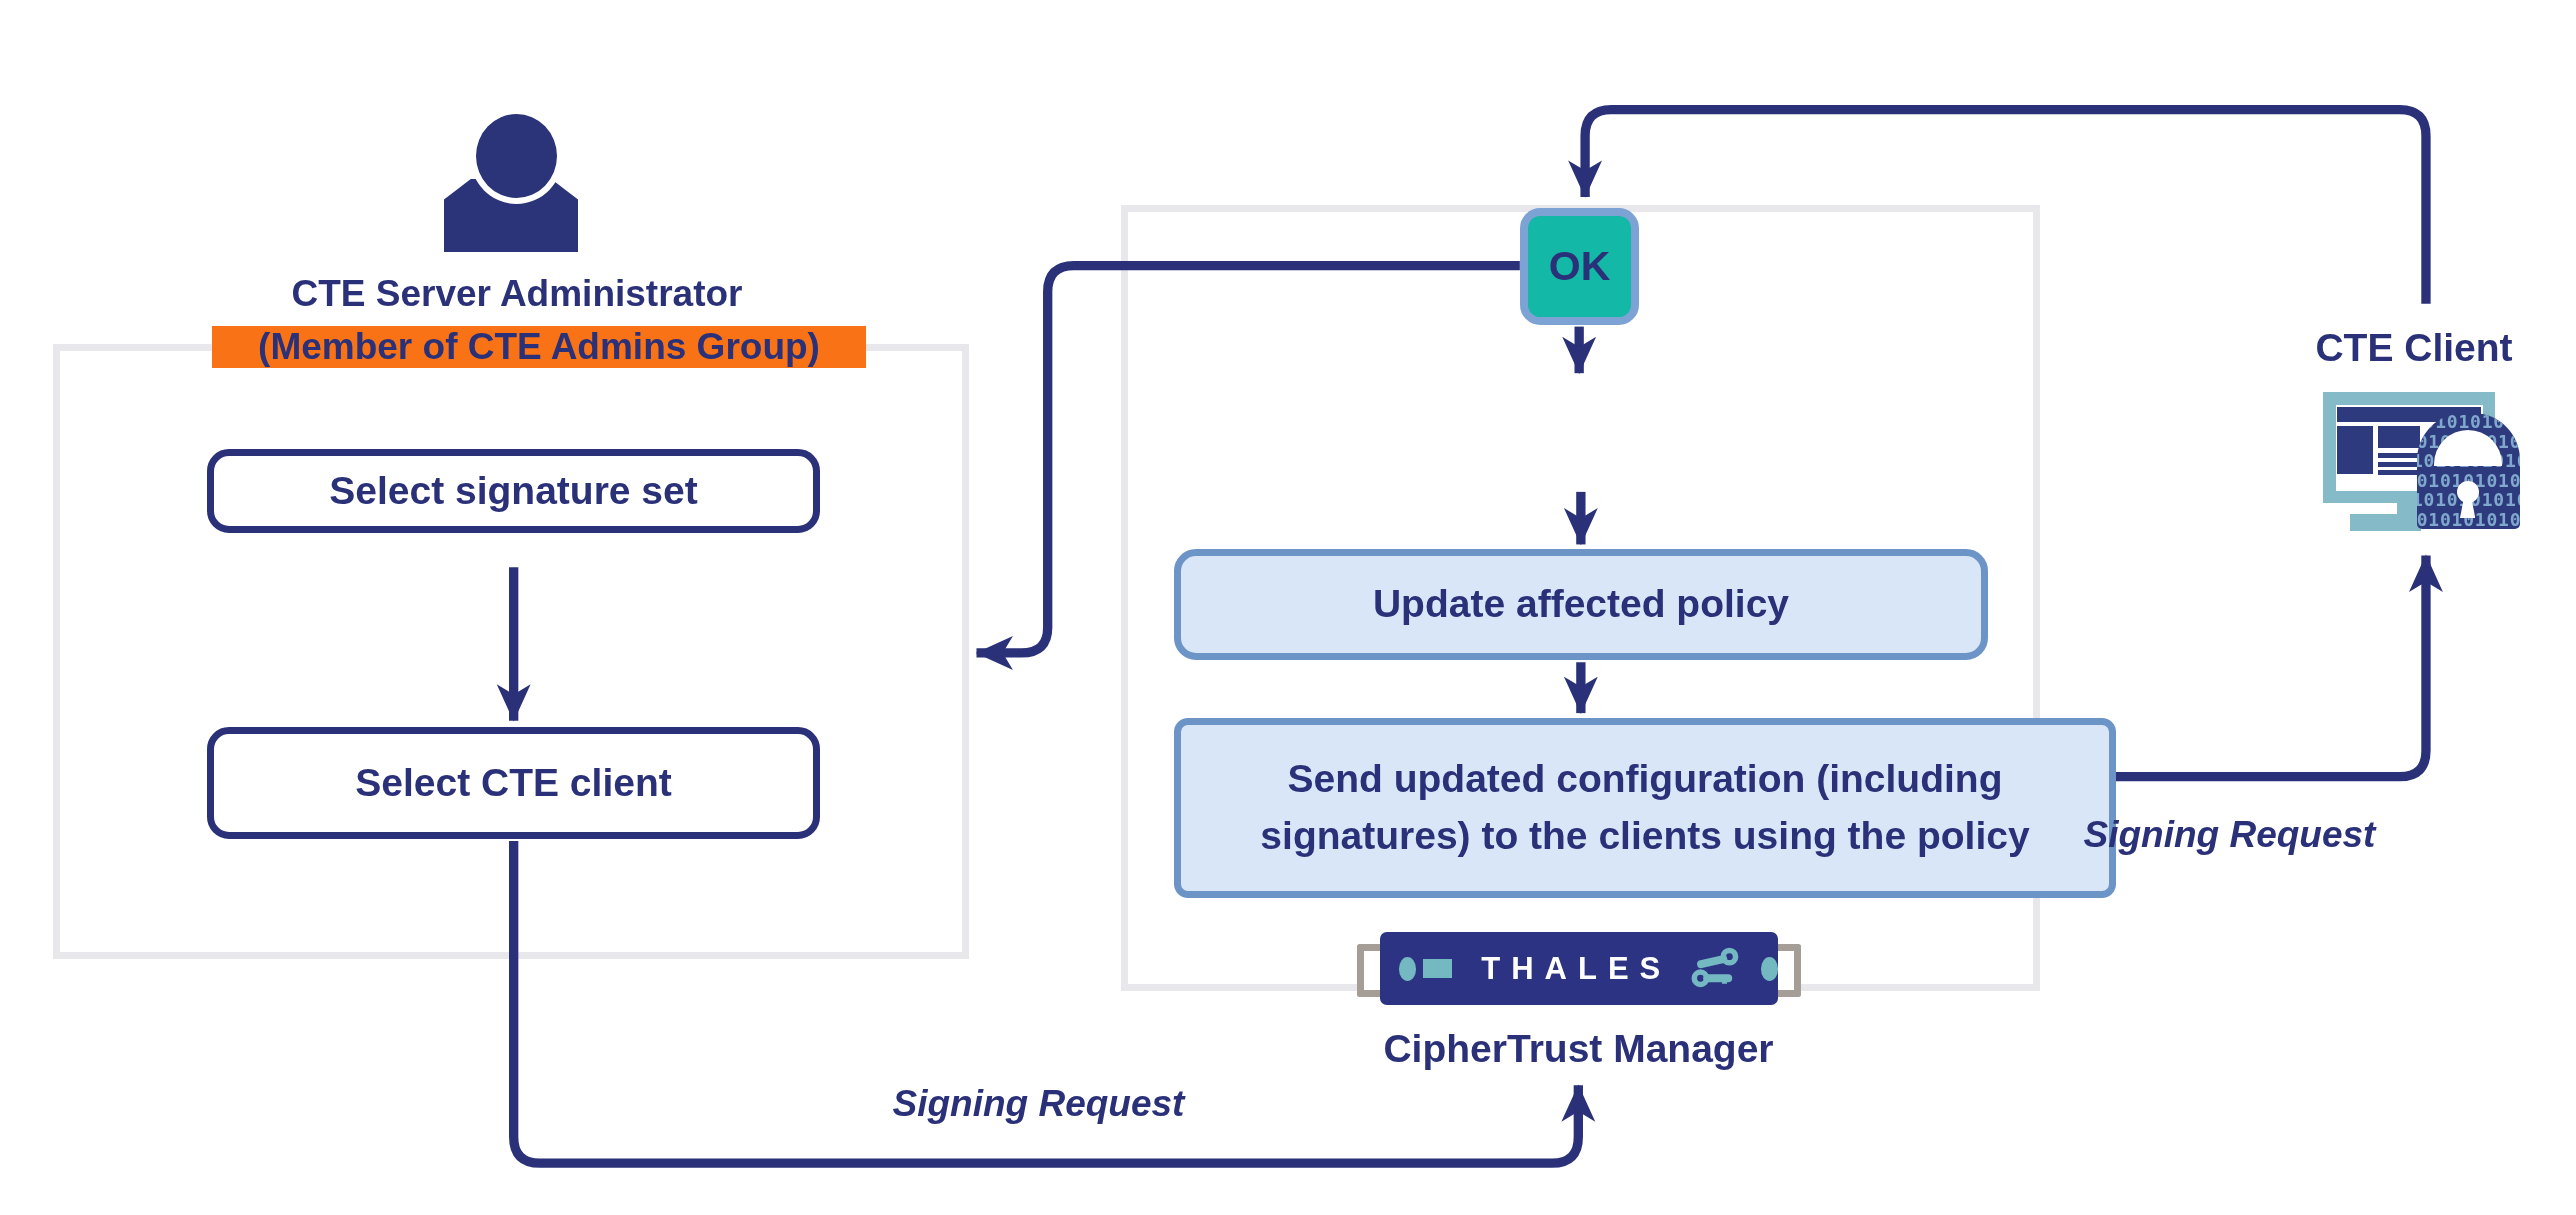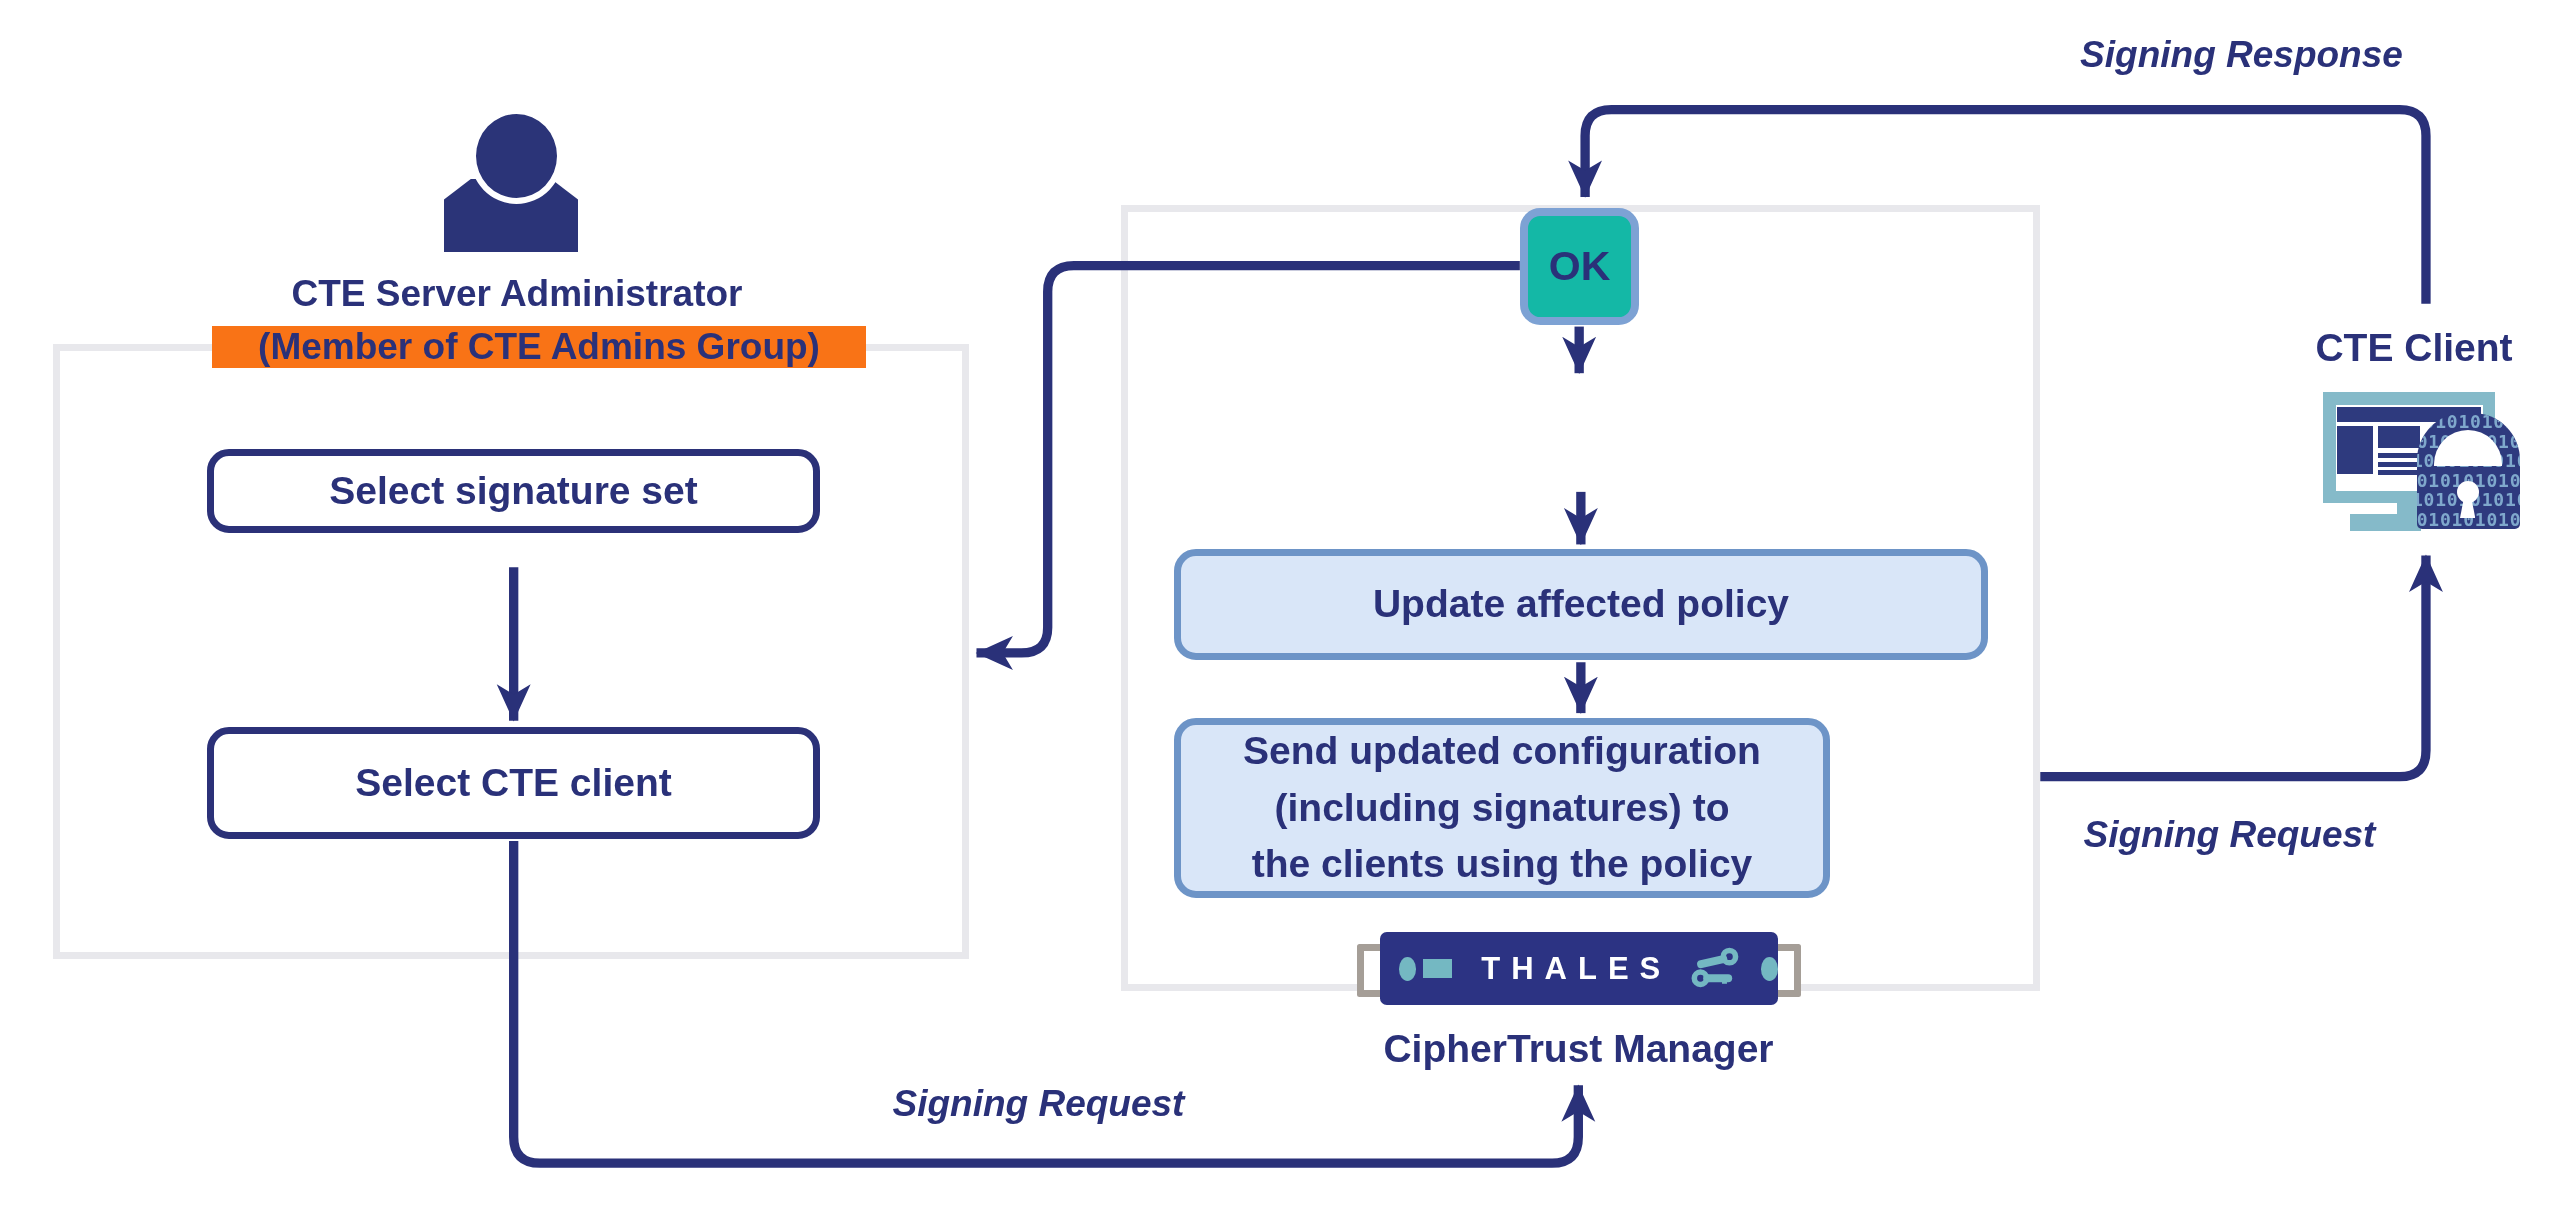--- a/index.html
+++ b/index.html
@@ -85,21 +85,21 @@
   <div class="person-head"></div>
   <div class="person-body"></div>
   <div class="caption" style="left:216px;top:273px;width:602px;">CTE Server Administrator</div>
   <div class="caption onborder" style="left:212px;top:326px;width:610px;z-index:3;">(Member of CTE Admins Group)</div>
 
   <div class="node white-node" style="left:207px;top:449px;width:613px;height:84px;text-align:center;">Select signature set</div>
   <div class="node white-node" style="left:207px;top:727px;width:613px;height:112px;">Select CTE client</div>
 
   <div class="node ok-node" style="left:1520px;top:208px;width:119px;height:117px;">OK</div>
   <div class="node blue-node" style="left:1174px;top:549px;width:814px;height:111px;">Update affected policy</div>
-  <div class="node blue-node" style="left:1174px;top:718px;width:656px;height:180px;padding:0 59px;">Send updated configuration (including signatures) to the clients using the policy</div>
+  <div class="node blue-node" style="left:1174px;top:718px;width:942px;height:180px;padding:0 59px;border-radius:14px;">Send updated configuration (including signatures) to the clients using the policy</div>
 
   <div class="bracket" style="left:1357px;top:944px;"></div>
   <div class="bracket" style="left:1765px;top:944px;"></div>
   <div class="appliance-bar">
     <div class="teal-dot" style="margin-left:18.6px;"></div>
     <div class="teal-rect"></div>
     <div class="thales-word">THALES</div>
     <svg width="70" height="68" viewBox="0 0 82 80" style="margin-left:18.6px;">
       <g stroke="#74b8c2" fill="none">
         <circle cx="64" cy="20" r="10" stroke-width="9"></circle>
@@ -130,18 +130,17 @@
     <div class="bin-row" style="top:18px;left:-12px;">1010101010101</div>
     <div class="bin-row" style="top:37px;">1010101010101</div>
     <div class="bin-row" style="top:57px;left:-12px;">1010101010101</div>
     <div class="bin-row" style="top:76px;">1010101010101</div>
     <div class="bin-row" style="top:96px;left:-12px;">1010101010101</div>
     <div class="lock-arch"></div>
     <div class="keyhole-c"></div>
     <div class="keyhole-s"></div>
   </div>
 
-  <div class="flow-label" style="left:2017px;top:34px;width:449px;">Signing Response</div>
   <div class="flow-label" style="left:2026px;top:814px;width:407px;">Signing Request</div>
   <div class="flow-label" style="left:835px;top:1083px;width:407px;">Signing Request</div>
 
 </div>
 
 
 </body></html>

